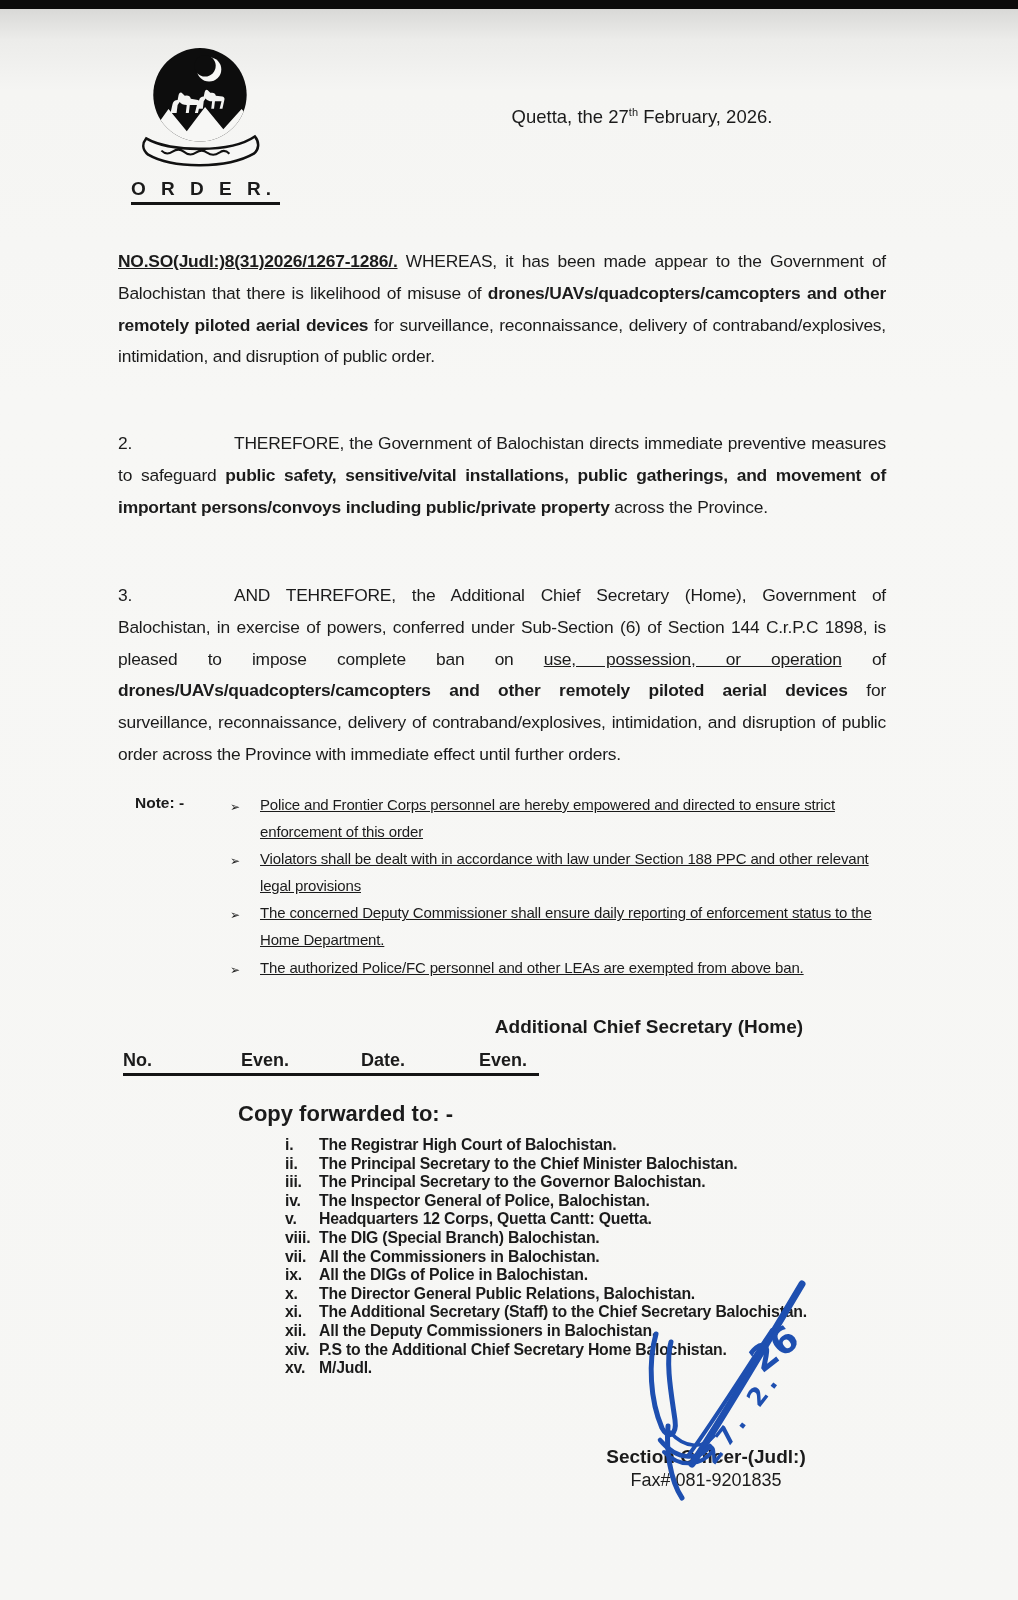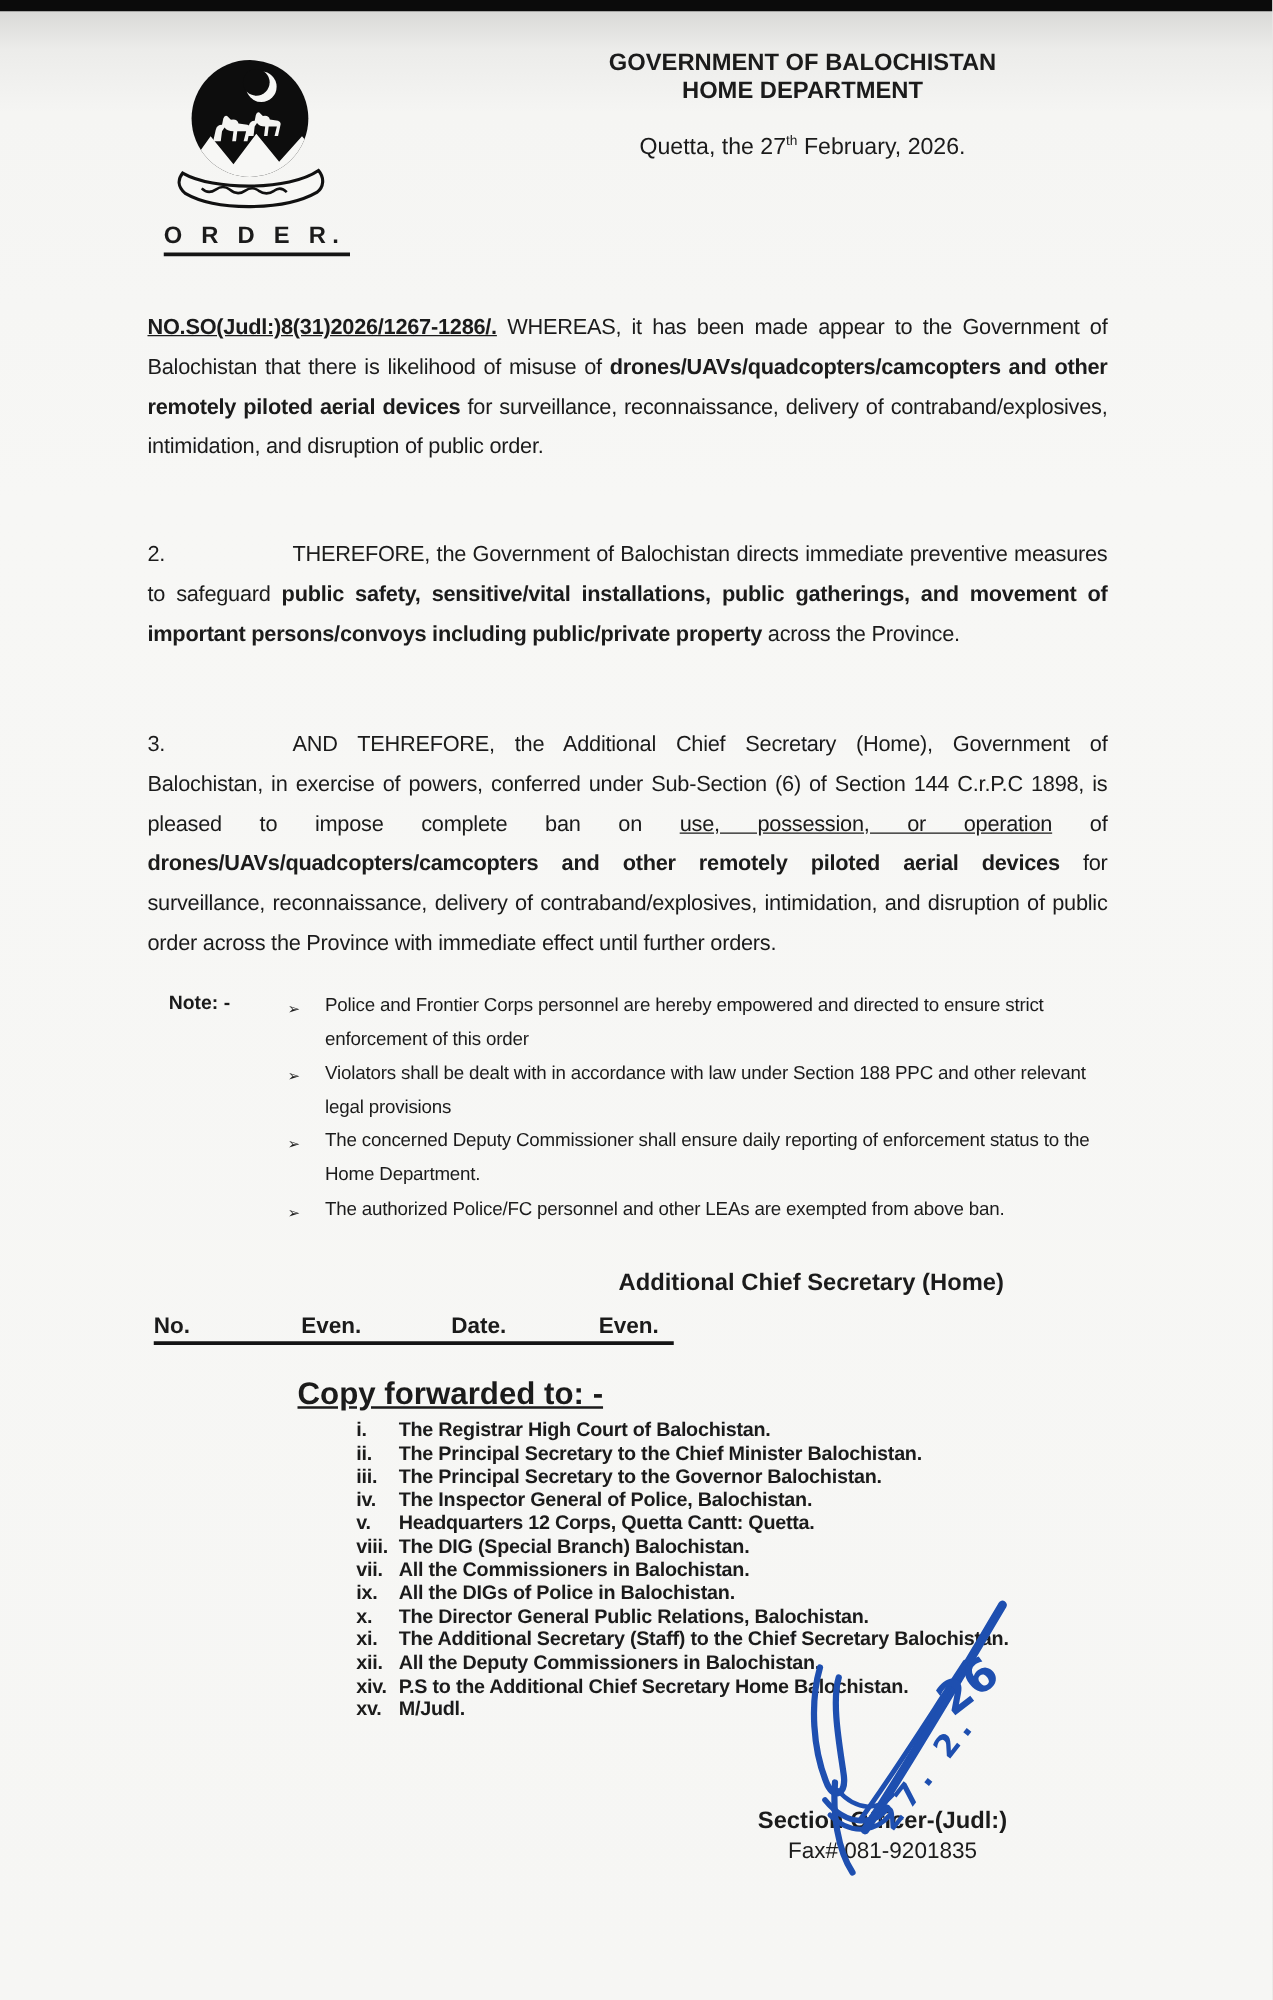--- a/index.html
+++ b/index.html
@@ -15,26 +15,26 @@
   .dateline sup{font-size:11px;margin-top:28px;}
   .order{position:absolute;top:178px;left:131px;font-size:19px;font-weight:bold;letter-spacing:5px;border-bottom:3px solid #141414;padding:0 4px 2px 0;}
   .para{position:absolute;left:118px;width:768px;font-size:17.4px;line-height:31.8px;text-align:justify;letter-spacing:-0.2px;}
   .para .b,.rich .b{font-weight:bold;}
   .para .u,.rich .u{text-decoration:underline;}
   .para-num{display:inline-block;width:116px;}
   .note-label{position:absolute;top:794px;left:135px;font-size:15.5px;font-weight:bold;}
   .note-items{position:absolute;top:792px;left:230px;width:642px;font-size:15px;line-height:26.6px;letter-spacing:-0.15px;}
   .note-item{display:flex;margin-bottom:1px;}
   .note-bullet{width:30px;flex:none;font-size:12px;padding-top:2px;}
-  .note-text{flex:1;}
+  .note-text{flex:1;text-decoration:underline;}
   .acs{position:absolute;top:1016px;left:420px;width:458px;text-align:center;font-size:19px;font-weight:bold;}
   .refline{position:absolute;top:1050px;left:123px;width:416px;border-bottom:3px solid #141414;padding-bottom:2px;font-size:18px;font-weight:bold;white-space:nowrap;}
   .ref-col{display:inline-block;}
   .ref-c0{width:118px;}.ref-c1{width:120px;}.ref-c2{width:118px;}
-  .copy-heading{position:absolute;top:1101px;left:238px;font-size:25px;font-weight:bold;text-decoration:underline;}
+  .copy-heading{position:absolute;top:1101px;left:238px;font-size:22px;font-weight:bold;}
   .dist{position:absolute;top:1136px;left:285px;width:600px;font-size:15.8px;font-weight:bold;line-height:18.6px;letter-spacing:-0.2px;}
   .dist-row{display:flex;}
   .dist-num{width:34px;flex:none;}
   .dist-text{flex:1;white-space:nowrap;}
   .footer{position:absolute;top:1446px;left:556px;width:300px;text-align:center;}
   .footer .so{font-size:19px;font-weight:bold;}
   .footer .fax{font-size:18px;margin-top:2px;}
   .signature{position:absolute;top:1250px;left:598px;width:240px;height:258px;color:#1e4fb0;pointer-events:none;}
   .sig-digits{font-family:"DejaVu Sans",sans-serif;font-weight:bold;}
 </style>
@@ -59,24 +59,20 @@
         <path d="M34,66 l2,-9 q1,-4 5,-4 l1,-5 q1,-3 3,-2 l3,3 q5,-1 6,3 l7,1 q3,1 2,4 l-2,9 h-3 l2,-8 h-7 l-1,8 h-3 l1,-8 q-5,0 -7,-3 l-2,3 -1,8 z"></path>
         <g transform="translate(29,1) scale(0.92)">
           <path d="M34,66 l2,-9 q1,-4 5,-4 l1,-5 q1,-3 3,-2 l3,3 q5,-1 6,3 l7,1 q3,1 2,4 l-2,9 h-3 l2,-8 h-7 l-1,8 h-3 l1,-8 q-5,0 -7,-3 l-2,3 -1,8 z"></path>
         </g>
       </g>
     </g>
     <path d="M10,91 C34,105 94,105 117,89 C122,95 121,102 116,106 C90,121 36,121 12,107 C6,102 6,96 10,91 Z" fill="#f7f7f5" stroke="#111" stroke-width="2.5"></path>
     <path d="M25,103 q5,5 11,1 q6,-4 11,0 q6,5 12,1 q6,-4 11,0 q6,4 12,0 q5,-4 10,1" fill="none" stroke="#111" stroke-width="2"></path>
   </svg>
 
-  <div class="org">
-    <div>GOVERNMENT OF BALOCHISTAN</div>
-    <div>HOME DEPARTMENT</div>
-  </div>
   <div class="dateline"><span>Quetta, the 27</span><sup>th</sup><span> February, 2026.</span></div>
 
   <div class="order">O R D E R.</div>
 
   <div class="para rich" style="top:246px"><span class="b u">NO.SO(Judl:)8(31)2026/1267-1286/.</span><span> WHEREAS, it has been made appear to the Government of Balochistan that there is likelihood of misuse of </span><span class="b">drones/UAVs/quadcopters/camcopters and other remotely piloted aerial devices</span><span> for surveillance, reconnaissance, delivery of contraband/explosives, intimidation, and disruption of public order.</span></div>
 
   <div class="para" style="top:428px"><span class="para-num">2.</span><span class="rich"><span>THEREFORE, the Government of Balochistan directs immediate preventive measures to safeguard </span><span class="b">public safety, sensitive/vital installations, public gatherings, and movement of important persons/convoys including public/private property</span><span> across the Province.</span></span></div>
 
   <div class="para" style="top:580px"><span class="para-num">3.</span><span class="rich"><span>AND TEHREFORE, the Additional Chief Secretary (Home), Government of Balochistan, in exercise of powers, conferred under Sub-Section (6) of Section 144 C.r.P.C 1898, is pleased to impose complete ban on </span><span class="u">use, possession, or operation</span><span> of </span><span class="b">drones/UAVs/quadcopters/camcopters and other remotely piloted aerial devices</span><span> for surveillance, reconnaissance, delivery of contraband/explosives, intimidation, and disruption of public order across the Province with immediate effect until further orders.</span></span></div>
 

